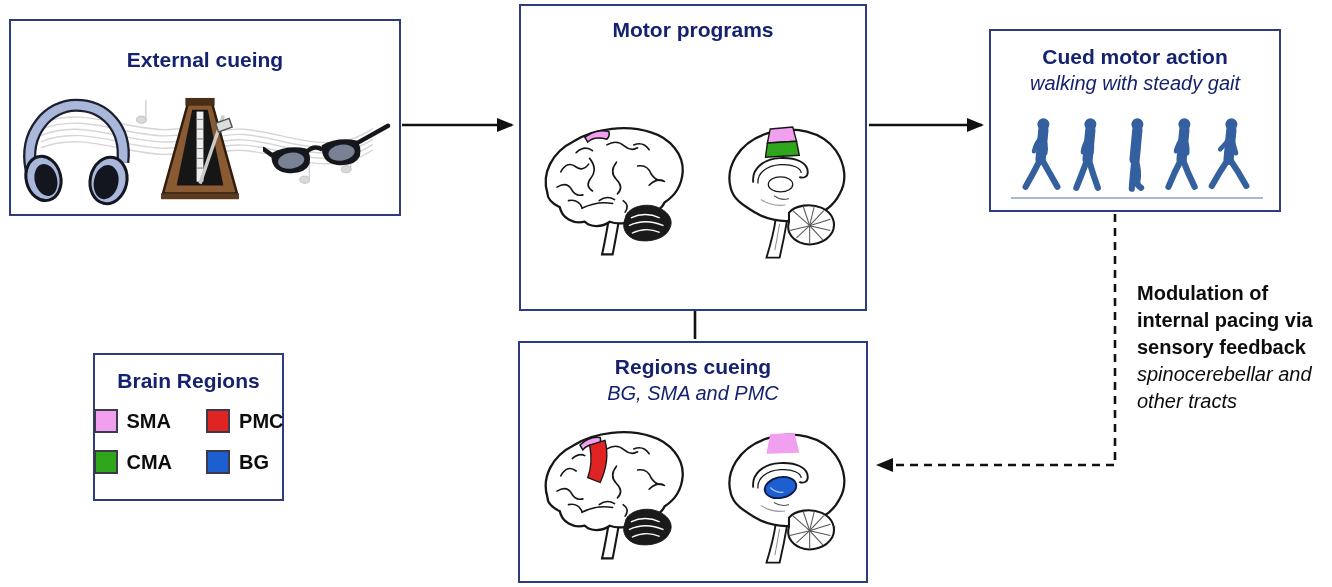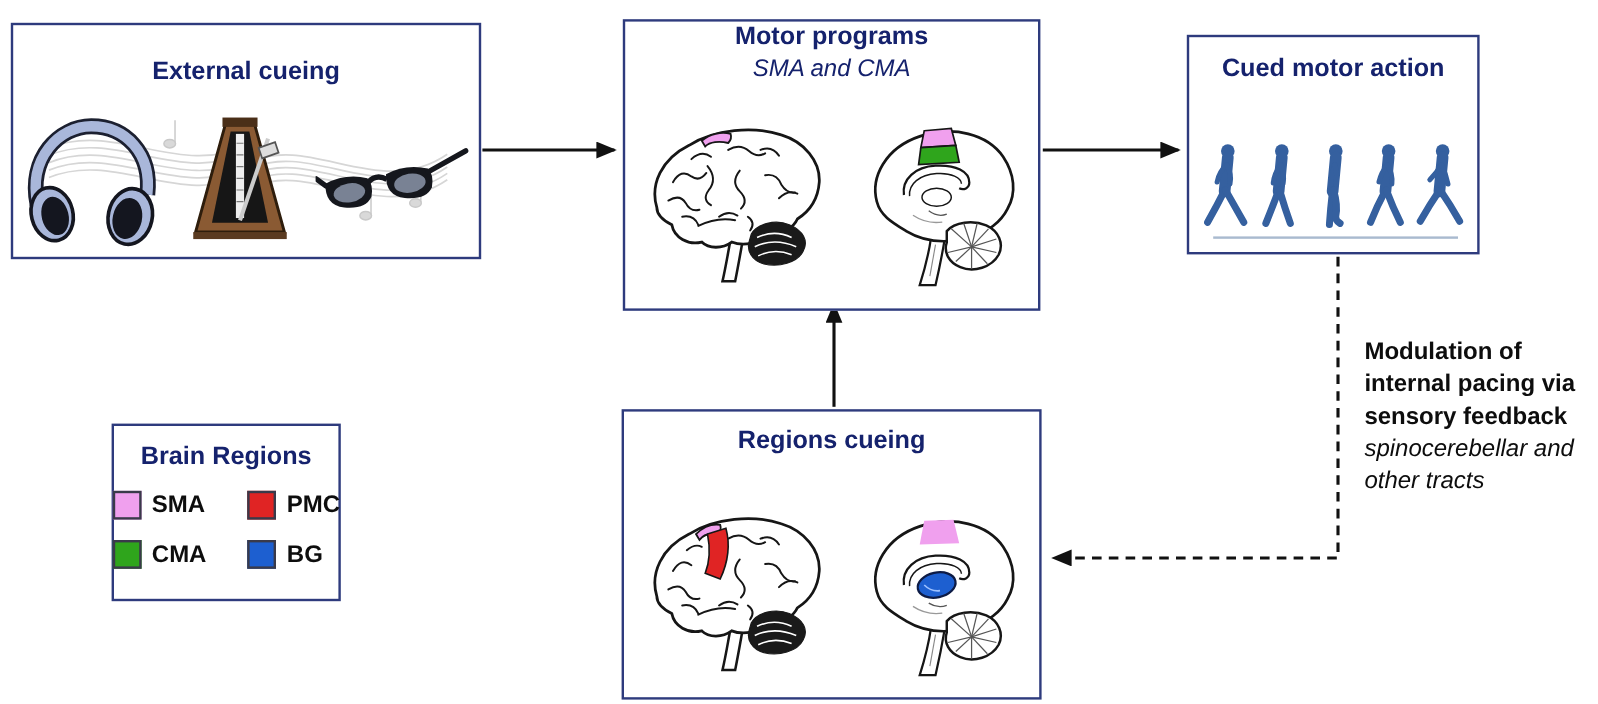--- a/index.html
+++ b/index.html
@@ -12,22 +12,22 @@
     position:absolute;background:#ffffff;border:2.5px solid var(--border,#2e3b7d);
     box-sizing:border-box;text-align:center;z-index:2;
   }
   .title{
     margin:0;font-size:21px;font-weight:bold;color:var(--navy,#15226d);line-height:1.25;
   }
   .subtitle{
     margin:1px 0 0 0;font-size:20px;font-style:italic;color:var(--navy,#15226d);line-height:1.25;
   }
   #box-external{left:9px;top:19px;width:392px;height:197px;padding-top:26px;}
-  #box-motor{left:519px;top:16px;width:348px;height:243px;}
-  #box-cued{left:989px;top:29px;width:244px;height:183px;padding-top:13px;}
+  #box-motor{left:519px;top:4px;width:348px;height:307px;padding-top:11px;}
+  #box-cued{left:989px;top:29px;width:292px;height:183px;padding-top:13px;}
   #box-internal{left:518px;top:341px;width:350px;height:242px;padding-top:11px;}
 
   .ext-art{position:absolute;left:4px;right:4px;top:74px;bottom:6px;}
   .staff-svg{position:absolute;left:0;top:0;width:100%;height:100%;}
   .ext-icons{
     position:absolute;left:0;right:0;top:0;bottom:0;
     display:flex;justify-content:center;align-items:center;gap:14px;
   }
   .brains{
     position:absolute;left:0;right:0;top:70px;bottom:4px;
@@ -142,21 +142,20 @@
             <path d="M108,30 L146,16" stroke="#15171d" stroke-width="5" stroke-linecap="round"></path>
             <path d="M10,28 L2,20" stroke="#15171d" stroke-width="5" stroke-linecap="round"></path>
           </g>
         </svg>
       </div>
     </div>
   </section>
 
   <section class="box" id="box-motor">
     <h2 class="title">Motor programs</h2>
-    <p class="subtitle">SMA and CMA</p>
     <div class="brains">
       <svg width="168" height="154" viewBox="0 0 175 160">
         <path d="M80,110 L91,108 C89,119 87,131 84,146 L73,146 C76,133 78,120 80,110 Z" fill="#ffffff" stroke="#161616" stroke-width="2.2"></path>
         <path d="M16,82 C10,62 20,40 44,28 C66,14 100,11 124,19 C144,25 158,42 157,60 C156,74 149,85 138,92 C135,99 126,105 114,106 C105,113 91,116 81,112 C73,118 61,118 55,112 C43,115 31,108 29,97 C21,93 16,88 16,82 Z" fill="#ffffff" stroke="#161616" stroke-width="2.4"></path>
         <path d="M55,24 C62,18 72,16 80,18 C81,21 80,24 78,26 C70,24 62,25 58,29 Z" style="fill:var(--sma)" stroke="#161616" stroke-width="1.6"></path>
         <g fill="none" stroke="#161616" stroke-width="1.7" stroke-linecap="round">
           <path d="M30,60 q7,-12 16,-5 q7,5 13,-3"></path>
           <path d="M26,76 q10,-6 15,2 q4,8 12,6"></path>
           <path d="M46,40 q9,-8 17,-2"></path>
           <path d="M60,46 q9,11 1,21 q-6,8 2,13"></path>
@@ -200,20 +199,21 @@
           <line x1="108" y1="120" x2="94" y2="133"></line>
             <line x1="108" y1="120" x2="87" y2="125"></line>
         </g>
         <line x1="76" y1="118" x2="71" y2="146" stroke="#888" stroke-width="1"></line>
       </svg>
     </div>
   </section>
 
   <section class="box" id="box-cued">
     <h2 class="title">Cued motor action</h2>
+    <p class="subtitle">walking with steady gait</p>
     <div class="walkers">
       <svg width="43" height="84" viewBox="0 0 46 86">
         <circle cx="25" cy="9" r="6.4" style="fill:var(--walker)"></circle>
         <g fill="none" style="stroke:var(--walker)" stroke-linecap="round" stroke-linejoin="round">
           <path d="M25,15 L22,47" stroke-width="11"></path>
           <path d="M24,22 Q17,28 15,38" stroke-width="4.8"></path>
           <path d="M24,22 Q29,31 27,40" stroke-width="4.8"></path>
           <path d="M22,46 Q15,60 6,76" stroke-width="6.6"></path>
           <path d="M23,46 Q31,60 40,76" stroke-width="6.6"></path>
         </g>
@@ -257,20 +257,21 @@
           <path d="M22,46 Q13,59 4,75" stroke-width="6.6"></path>
           <path d="M23,46 Q32,59 41,75" stroke-width="6.6"></path>
         </g>
       </svg>
     </div>
     <div class="ground"></div>
   </section>
 
   <section class="box" id="box-internal">
     <h2 class="title">Regions cueing</h2>
+    <p class="subtitle">BG, SMA and PMC</p>
     <div class="brains">
       <svg width="168" height="154" viewBox="0 0 175 160">
         <path d="M80,110 L91,108 C89,119 87,131 84,146 L73,146 C76,133 78,120 80,110 Z" fill="#ffffff" stroke="#161616" stroke-width="2.2"></path>
         <path d="M16,82 C10,62 20,40 44,28 C66,14 100,11 124,19 C144,25 158,42 157,60 C156,74 149,85 138,92 C135,99 126,105 114,106 C105,113 91,116 81,112 C73,118 61,118 55,112 C43,115 31,108 29,97 C21,93 16,88 16,82 Z" fill="#ffffff" stroke="#161616" stroke-width="2.4"></path>
         <path d="M50,28 C56,22 64,19 71,20 C72,23 71,26 69,28 C62,27 56,29 53,33 Z" style="fill:var(--sma)" stroke="#161616" stroke-width="1.6"></path>
         <path d="M60,28 L76,23 C80,38 78,52 71,67 L58,62 C63,49 62,38 60,28 Z" style="fill:var(--pmc)" stroke="#161616" stroke-width="1.4"></path>
         <g fill="none" stroke="#161616" stroke-width="1.7" stroke-linecap="round">
           <path d="M30,60 q7,-12 16,-5"></path>
           <path d="M26,76 q10,-6 15,2 q4,8 12,6"></path>
           <path d="M42,42 q7,-6 13,-3"></path>

